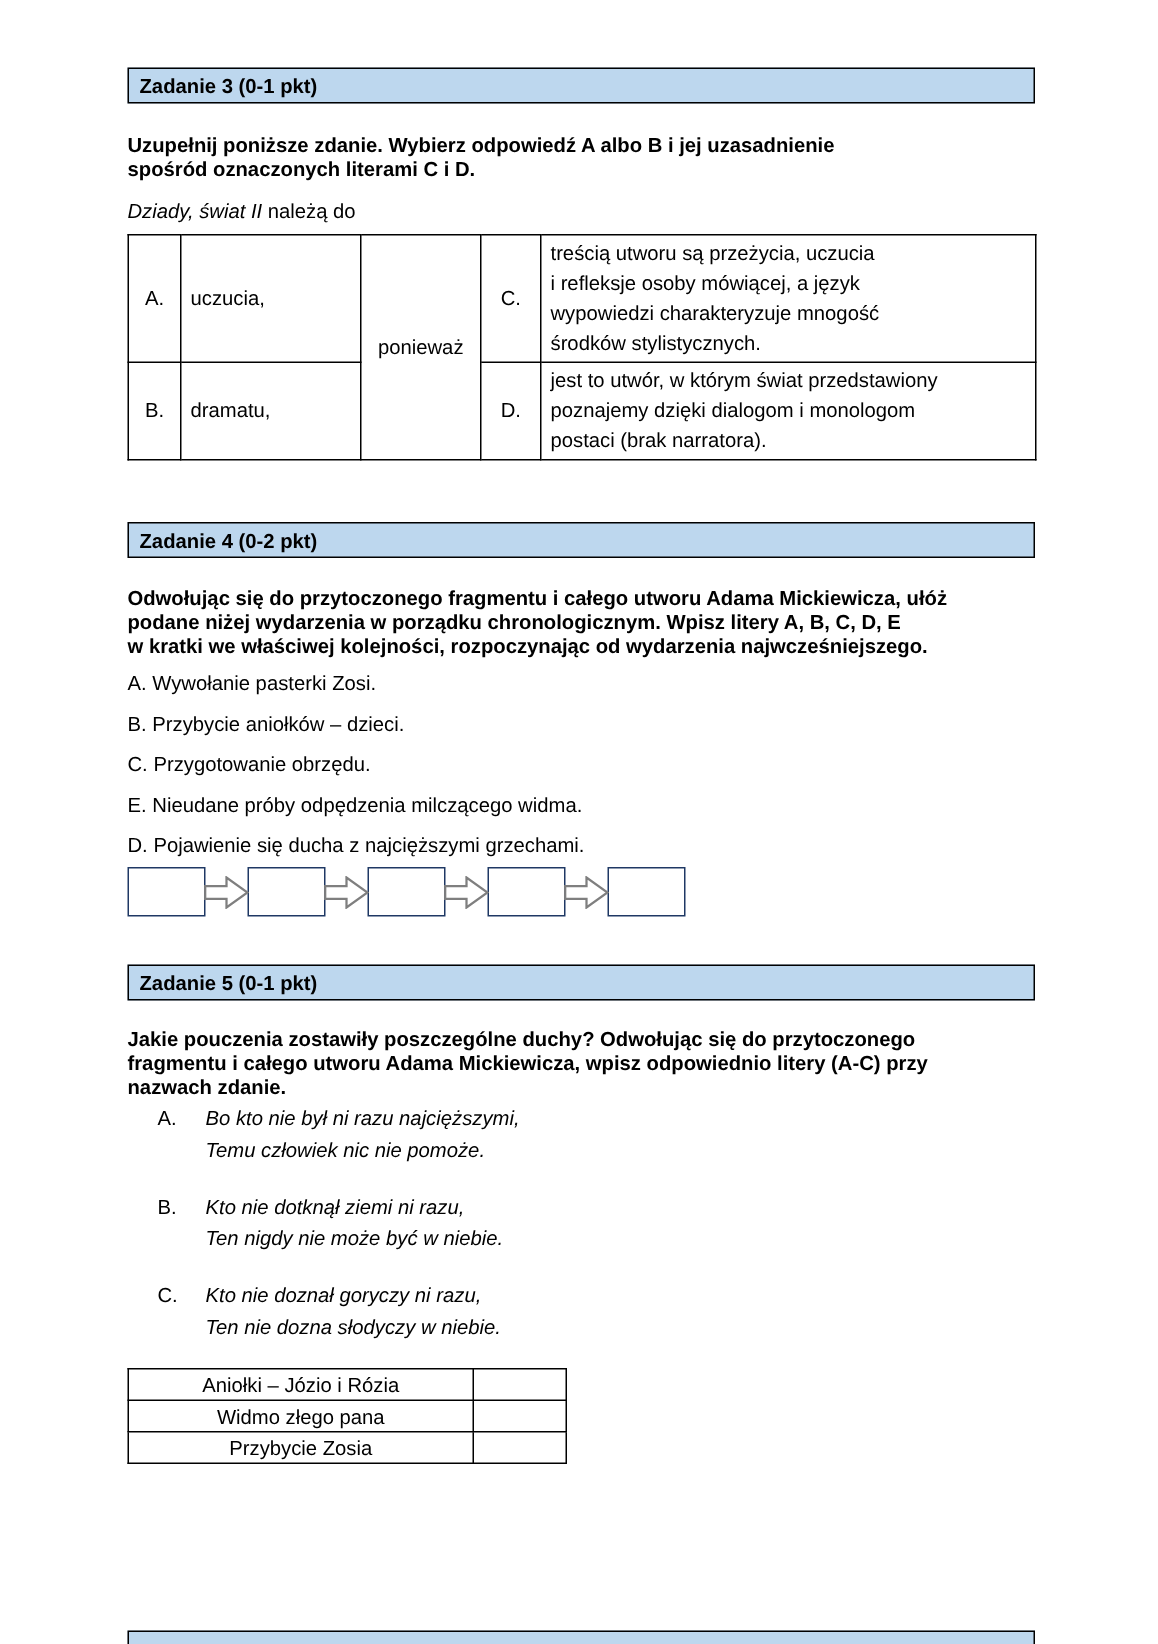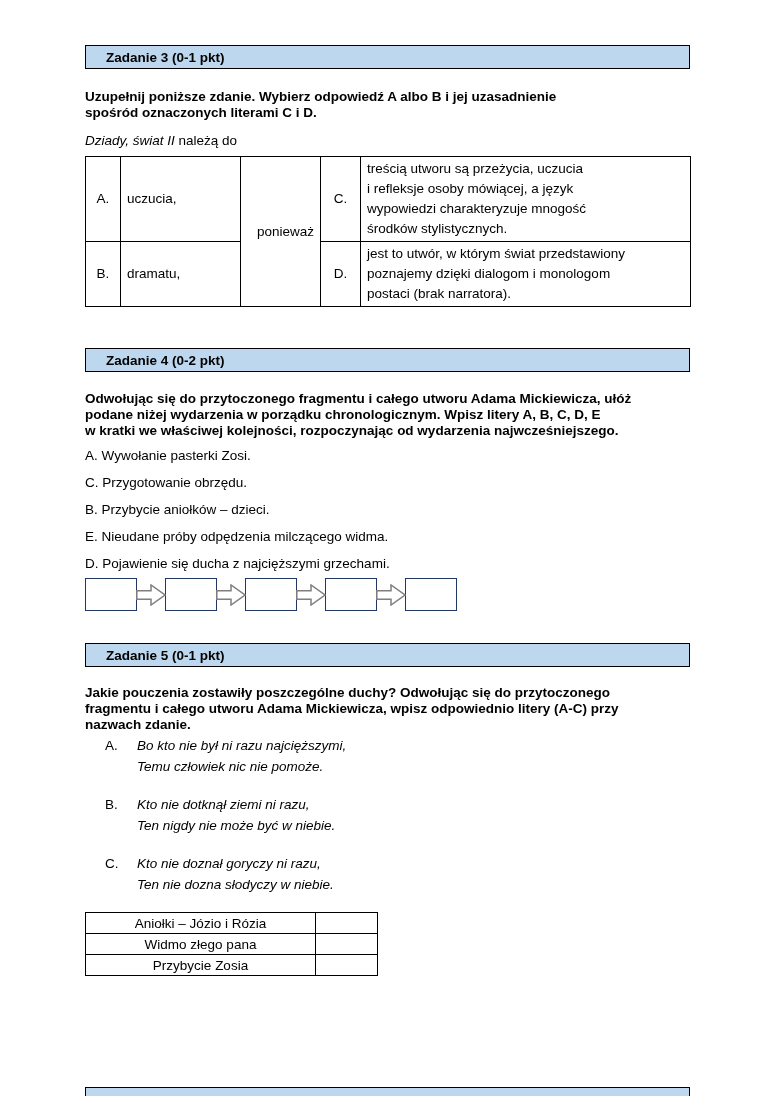--- a/index.html
+++ b/index.html
@@ -14,21 +14,21 @@
     box-sizing:border-box;
     padding:45px 82px 0 85px;
   }
   .task-header {
     width:605px; height:24px;
     box-sizing:border-box;
     border:1.6px solid #000;
     background:#BDD7EE;
     font-weight:bold;
     display:flex; align-items:center;
-    padding-left:20px;
+    padding-left:7px;
   }
   .hdr3 { margin-bottom:20px; }
   .hdr4 { margin-bottom:19px; }
   .hdr5 { margin-bottom:18px; }
   .para { margin:0; line-height:16px; white-space:pre-line; width:605px; }
   .bold { font-weight:bold; }
   .para-t3 { margin-bottom:9px; }
   .sentence { margin:0 0 5px 0; line-height:21px; }
   .it { font-style:italic; }
 
@@ -36,21 +36,21 @@
   .choice-table { width:605px; table-layout:fixed; margin-bottom:41px; }
   .choice-table td {
     border:1.3px solid #000;
     vertical-align:middle;
     line-height:20px;
     padding:2px 6px;
     box-sizing:border-box;
   }
   .c-letter { text-align:center; padding:2px 2px; }
   .c-option { padding-left:9px; }
-  .c-conn   { text-align:right; }
+  .c-conn   { text-align:center; }
   .c-reason { white-space:pre-line; padding-left:8px; }
   .row-c td { height:82px; }
   .row-d td { height:62px; }
 
   .para-t4 { margin-bottom:3px; }
   .event-list { margin:0 0 1px 0; line-height:27px; }
 
   .sequence { display:flex; align-items:center; height:33px; margin-bottom:32px; }
   .seq-box {
     width:52px; height:33px;
@@ -133,22 +133,22 @@
     <div class="task-header hdr4">
       <span>Zadanie 4 (0-2 pkt)</span>
     </div>
 
     <p class="para bold para-t4">Odwołując się do przytoczonego fragmentu i całego utworu Adama Mickiewicza, ułóż
 podane niżej wydarzenia w porządku chronologicznym. Wpisz litery A, B, C, D, E
 w kratki we właściwej kolejności, rozpoczynając od wydarzenia najwcześniejszego.</p>
 
     <div class="event-list">
       <div>A. Wywołanie pasterki Zosi.</div>
+      <div>B. Przybycie aniołków – dzieci.</div>
       <div>C. Przygotowanie obrzędu.</div>
-      <div>B. Przybycie aniołków – dzieci.</div>
       <div>E. Nieudane próby odpędzenia milczącego widma.</div>
       <div>D. Pojawienie się ducha z najcięższymi grzechami.</div>
     </div>
 
     <div class="sequence">
       <div class="seq-box"></div>
       <svg class="flow-arrow" width="30" height="22" viewBox="0 0 30 22">
         <polygon points="0.8,6.8 15,6.8 15,1 29,11 15,21 15,15.2 0.8,15.2" fill="#ffffff" stroke="#7F7F7F" stroke-width="1.5"></polygon>
       </svg>
       <div class="seq-box"></div>

